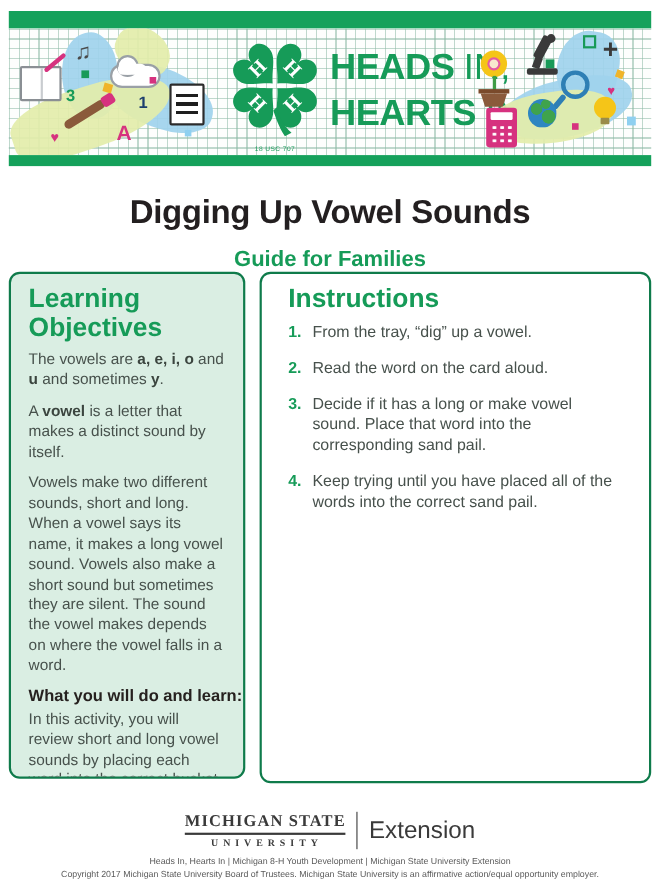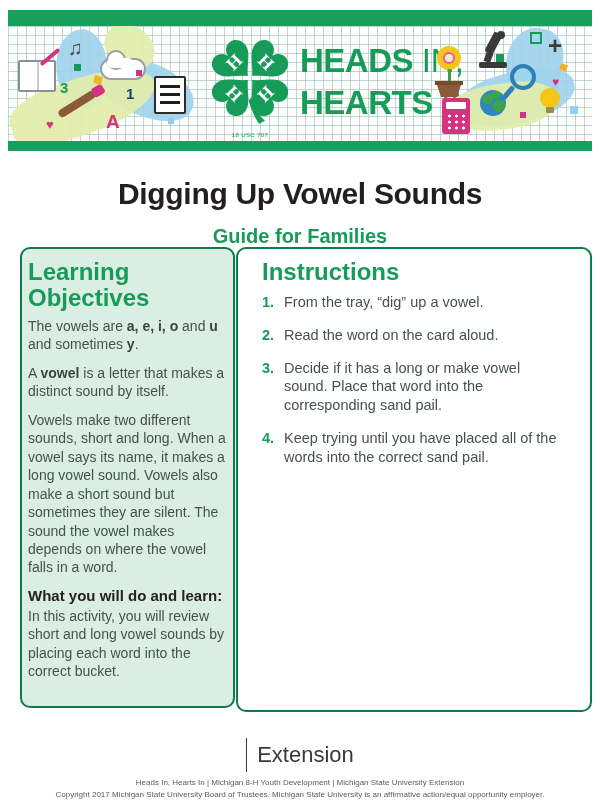--- a/index.html
+++ b/index.html
@@ -28,21 +28,21 @@
 
   
   .title{position:absolute;top:157px;left:0;width:100%;text-align:center;font-size:30px;
     font-weight:800;color:#231f20;letter-spacing:-.3px;}
   .subtitle{position:absolute;top:201px;left:0;width:100%;text-align:center;font-size:20px;
     font-weight:800;color:#169b58;margin-top:24px;}
 
   
   .box{position:absolute;top:247px;border:2px solid #0f7b4b;border-radius:10px;
     box-sizing:border-box;overflow:hidden;}
-  .box.learning{left:20px;width:215px;height:461px;background:#daeee3;padding:6px 6px;}
+  .box.learning{left:8px;width:215px;height:461px;background:#daeee3;padding:6px 16px;}
   .box.instructions{left:236px;width:356px;height:465px;background:#fff;padding:6px 24px;}
   .box h3{margin:4px 0 6px;font-size:24px;line-height:1.08;color:#169b58;font-weight:800;}
   .box h4{margin:8px 0 3px;font-size:15px;font-weight:800;color:#26211f;white-space:nowrap;}
   .box p{margin:3px 0 10px;font-size:14px;line-height:1.32;color:#47514c;}
   .box p b{font-weight:700;color:#3b453f;}
 
   .steps{margin:8px 0 0;padding:0;list-style:none;}
   .step{display:flex;gap:7px;margin-bottom:14px;font-size:14.5px;line-height:1.3;color:#47514c;}
   .step .num{color:#169b58;font-weight:800;min-width:15px;}
 
@@ -239,20 +239,24 @@
         <span class="txt">Decide if it has a long or make vowel sound. Place that word into the corresponding sand pail.</span>
       </li>
       <li class="step">
         <span class="num">4.</span>
         <span class="txt">Keep trying until you have placed all of the words into the correct sand pail.</span>
       </li>
     </ol>
   </section>
 
   <div class="msu">
+    <div class="msu-stack">
+      <div class="msu-top">MICHIGAN STATE</div>
+      <div class="msu-univ">UNIVERSITY</div>
+    </div>
     <div class="msu-div"></div>
     <div class="msu-ext">Extension</div>
   </div>
   <div class="credits">
     <div>Heads In, Hearts In   |   Michigan 8-H Youth Development   |   Michigan State University Extension</div>
     <div>Copyright 2017 Michigan State University Board of Trustees. Michigan State University is an affirmative action/equal opportunity employer.</div>
   </div>
 
 </div>
 

